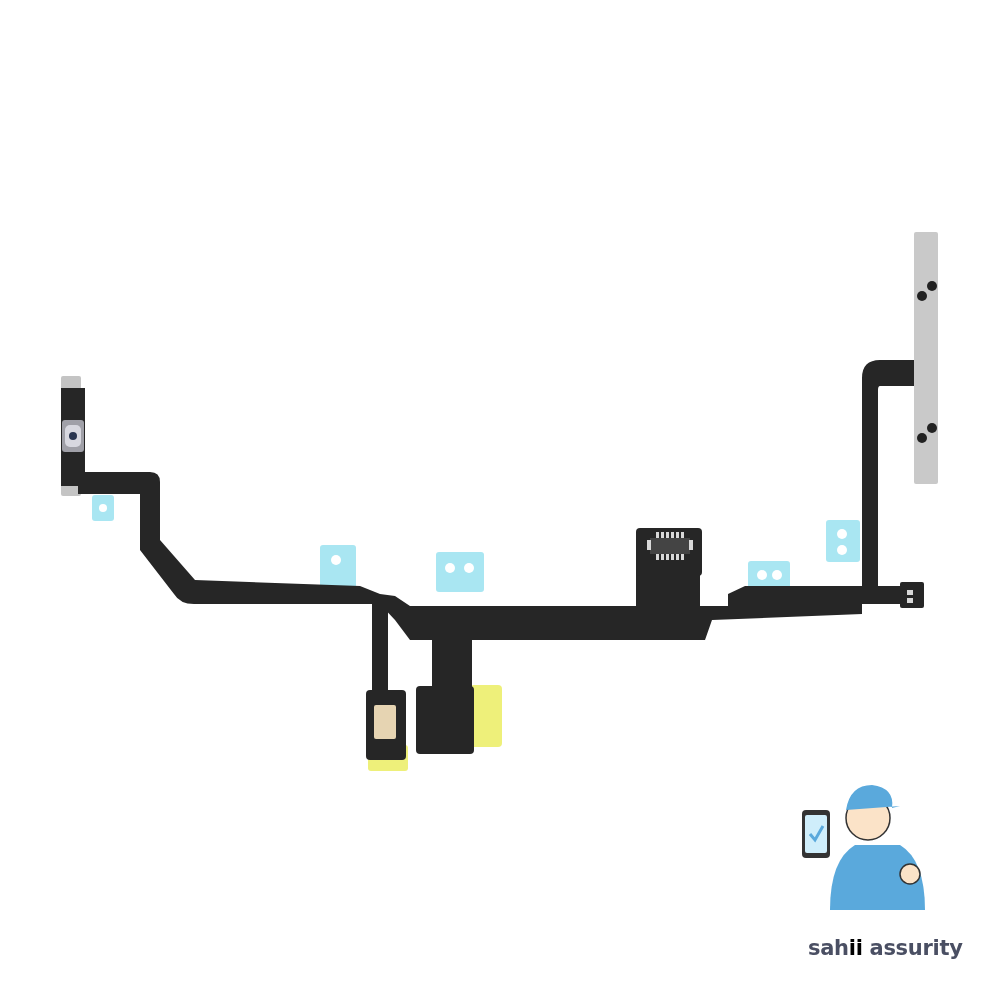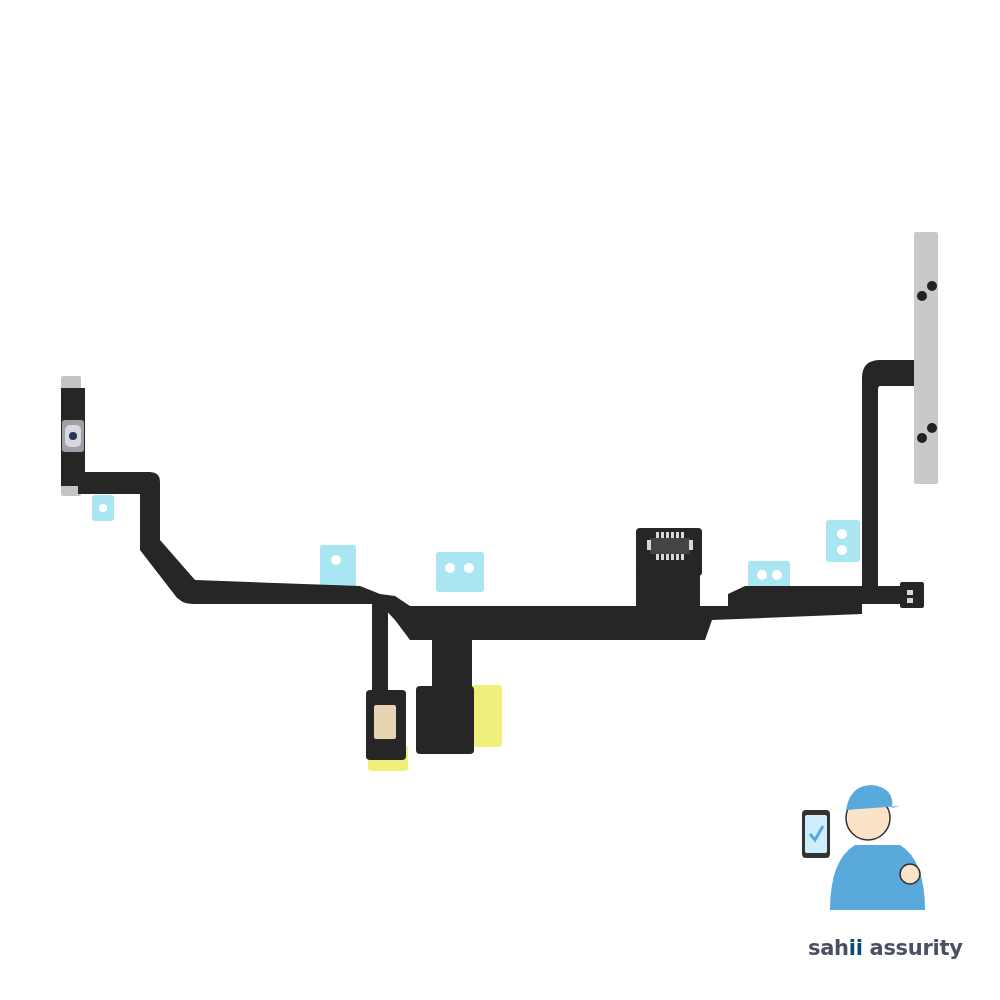--- a/index.html
+++ b/index.html
@@ -1,19 +1,19 @@
 <!DOCTYPE html>
 <html><head>
   <meta charset="utf-8">
   <style>
     html, body { margin: 0; padding: 0; background: #ffffff; }
     body { width: 1000px; height: 1000px; position: relative; overflow: hidden; font-family: "DejaVu Sans", sans-serif; }
     #scene { position: absolute; left: 0; top: 0; width: 1000px; height: 1000px; }
     .brand { position: absolute; left: 808px; top: 936px; font-family: "DejaVu Sans", sans-serif; font-weight: bold; font-size: 21px; letter-spacing: -0.3px; color: #4a4f63; white-space: nowrap; }
-    .brand .accent { color: #0c4a6e; }
+    .brand .accent { color: #000000; }
   </style>
 </head>
 <body>
 
 <svg id="scene" viewBox="0 0 1000 1000" xmlns="http://www.w3.org/2000/svg">
 
   <g fill="#a9e6f2">
     <rect x="92" y="495" width="22" height="26" rx="3"></rect>
     <rect x="320" y="545" width="36" height="48" rx="3"></rect>
     <rect x="436" y="552" width="48" height="40" rx="3"></rect>

